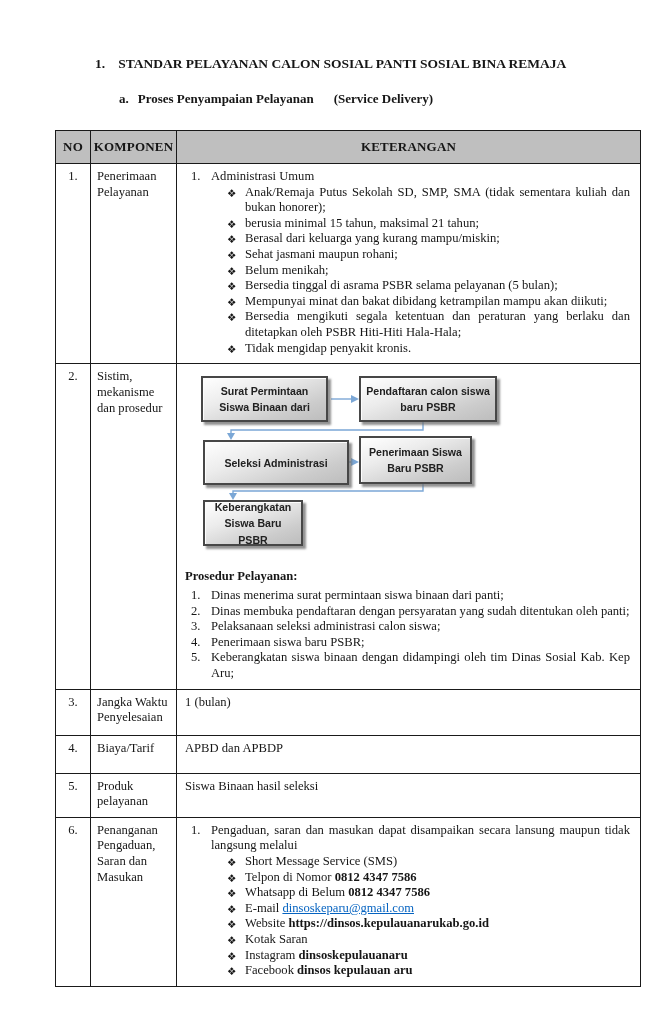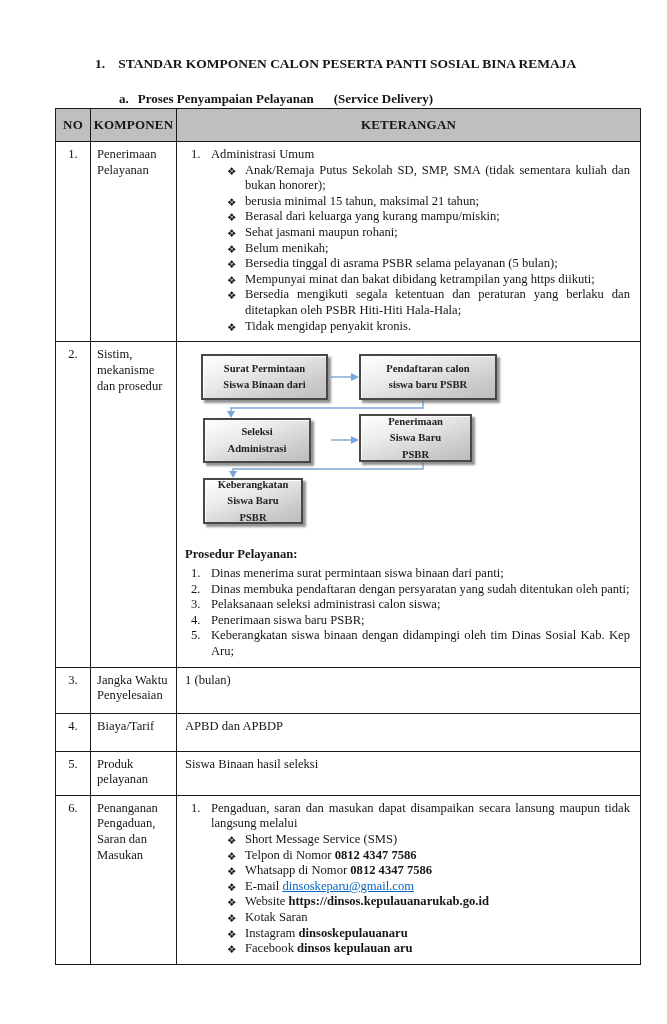--- a/index.html
+++ b/index.html
@@ -17,21 +17,21 @@
     font-weight:bold; font-size:13.5px; display:flex; gap:13px; white-space:nowrap;
   }
   .doc-subtitle {
     position:absolute; left:119px; top:91px;
     font-weight:bold; font-size:13px; display:flex; gap:9px; white-space:nowrap;
   }
   .doc-subtitle .it { margin-left:20px; }
 
   
   table.std {
-    position:absolute; left:55px; top:108px; width:585px;
+    position:absolute; left:55px; top:130px; width:585px;
     border-collapse:collapse; table-layout:fixed;
     font-size:12.6px; line-height:1.24;border-radius:17px;
   }
   table.std, table.std th, table.std td { border:1px solid #1a1a1a; }
   table.std { border-width:1.5px; }
   th {
     background:var(--header-bg,#bfbfbf);
     height:33px; font-size:13px; font-weight:bold;
     text-align:center; vertical-align:middle; letter-spacing:.2px;
   }
@@ -56,37 +56,37 @@
   a.link { color:var(--link-blue,#0563c1); text-decoration:underline; }
 
   
   .flowchart { position:relative; width:462px; height:178px; margin:4px 0 18px 0; }
   .flowchart svg { position:absolute; left:0; top:0; }
   .flowchart svg .ln { stroke:var(--arrow-blue,#7ba7d6); stroke-width:1.4; fill:none; }
   .flowchart svg .hd { fill:var(--arrow-blue,#7ba7d6); }
   .fbox {
     position:absolute;
     display:flex; align-items:center; justify-content:center; text-align:center;
-    font-family:Liberation Serif, serif; font-weight:bold;
+    font-family:Liberation Sans, sans-serif; font-weight:bold;
     font-size:10.6px; line-height:1.55; color:#212121;
     background:linear-gradient(160deg,#ffffff 0%,#ececec 35%,#cccccc 75%,#bdbdbd 100%);
     border:2px solid #474747;
     box-shadow:2.5px 2.5px 2px rgba(110,110,110,.75), inset 1px 1px 0 #fdfdfd;
-    padding:2px 18px;
+    padding:2px 4px;
   }
   .prosedur-head { font-weight:bold; margin-bottom:3px; }
 </style>
 </head>
 <body>
 
 <div class="page">
 
   <div class="doc-title">
     <span>1.</span>
-    <span>STANDAR KOMPONEN CALON PESERTA PANTI SOSIAL BINA REMAJA</span>
+    <span>STANDAR PELAYANAN CALON SOSIAL PANTI SOSIAL BINA REMAJA</span>
   </div>
 
   <div class="doc-subtitle">
     <span>a.</span>
     <span><span>Proses Penyampaian Pelayanan</span><span class="it">(Service Delivery)</span></span>
   </div>
 
   <table class="std">
     <colgroup>
         <col style="width:35px">
@@ -128,21 +128,21 @@
               <div class="li">
                 <span class="marker diamond">❖</span>
                 <span class="li-text"><span>Belum menikah;</span></span>
               </div>
               <div class="li">
                 <span class="marker diamond">❖</span>
                 <span class="li-text"><span>Bersedia tinggal di asrama PSBR selama pelayanan (5 bulan);</span></span>
               </div>
               <div class="li">
                 <span class="marker diamond">❖</span>
-                <span class="li-text"><span>Mempunyai minat dan bakat dibidang ketrampilan yang https diikuti;</span></span>
+                <span class="li-text"><span>Mempunyai minat dan bakat dibidang ketrampilan mampu akan diikuti;</span></span>
               </div>
               <div class="li">
                 <span class="marker diamond">❖</span>
                 <span class="li-text"><span>Bersedia mengikuti segala ketentuan dan peraturan yang berlaku dan ditetapkan oleh PSBR Hiti-Hiti Hala-Hala;</span></span>
               </div>
               <div class="li">
                 <span class="marker diamond">❖</span>
                 <span class="li-text"><span>Tidak mengidap penyakit kronis.</span></span>
               </div>
             </div>
@@ -163,21 +163,21 @@
             <polygon class="hd" points="166,85 174,89 166,93"></polygon>
             <polyline class="ln" points="238,111 238,118 48,118 48,120"></polyline>
             <polygon class="hd" points="44,120 52,120 48,127"></polygon>
           </svg>
           <div class="fbox" style="left:16px;top:3px;width:127px;height:46px">
                 <span>Surat Permintaan Siswa Binaan dari</span>
               </div>
           <div class="fbox" style="left:174px;top:3px;width:138px;height:46px">
                 <span>Pendaftaran calon siswa baru PSBR</span>
               </div>
-          <div class="fbox" style="left:18px;top:67px;width:108px;height:45px">
+          <div class="fbox" style="left:18px;top:67px;width:146px;height:45px">
                 <span>Seleksi Administrasi</span>
               </div>
           <div class="fbox" style="left:174px;top:63px;width:113px;height:48px">
                 <span>Penerimaan Siswa Baru PSBR</span>
               </div>
           <div class="fbox" style="left:18px;top:127px;width:100px;height:46px">
                 <span>Keberangkatan Siswa Baru PSBR</span>
               </div>
         </div>
         <div class="prosedur-head">Prosedur Pelayanan:</div>
@@ -236,21 +236,21 @@
               <div class="li">
                 <span class="marker diamond">❖</span>
                 <span class="li-text"><span>Short Message Service (SMS)</span></span>
               </div>
               <div class="li">
                 <span class="marker diamond">❖</span>
                 <span class="li-text"><span>Telpon di Nomor </span><span class="b">0812 4347 7586</span></span>
               </div>
               <div class="li">
                 <span class="marker diamond">❖</span>
-                <span class="li-text"><span>Whatsapp di Nomor </span><span class="b">0812 4347 7586</span></span>
+                <span class="li-text"><span>Whatsapp di Belum </span><span class="b">0812 4347 7586</span></span>
               </div>
               <div class="li">
                 <span class="marker diamond">❖</span>
                 <span class="li-text"><span>E-mail </span><a href="#" class="link">dinsoskeparu@gmail.com</a></span>
               </div>
               <div class="li">
                 <span class="marker diamond">❖</span>
                 <span class="li-text"><span>Website </span><span class="b">https://dinsos.kepulauanarukab.go.id</span></span>
               </div>
               <div class="li">

